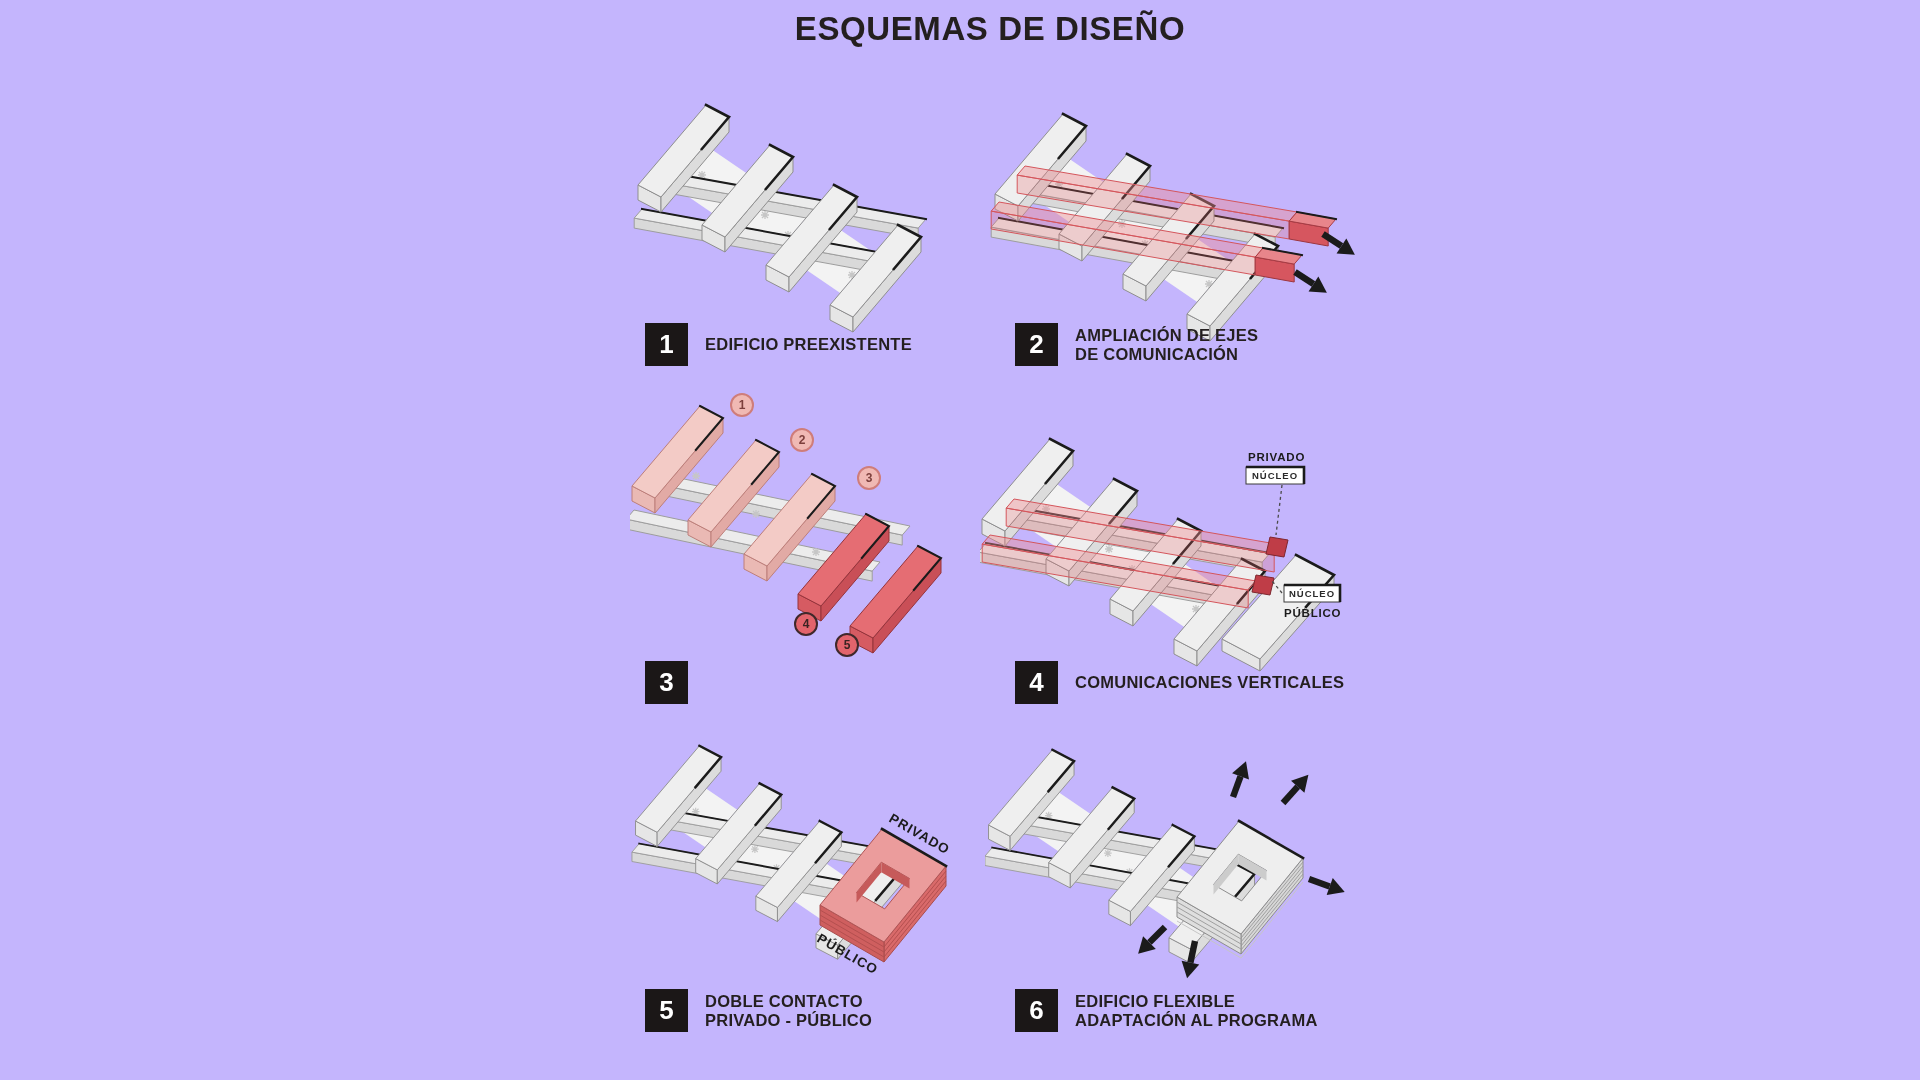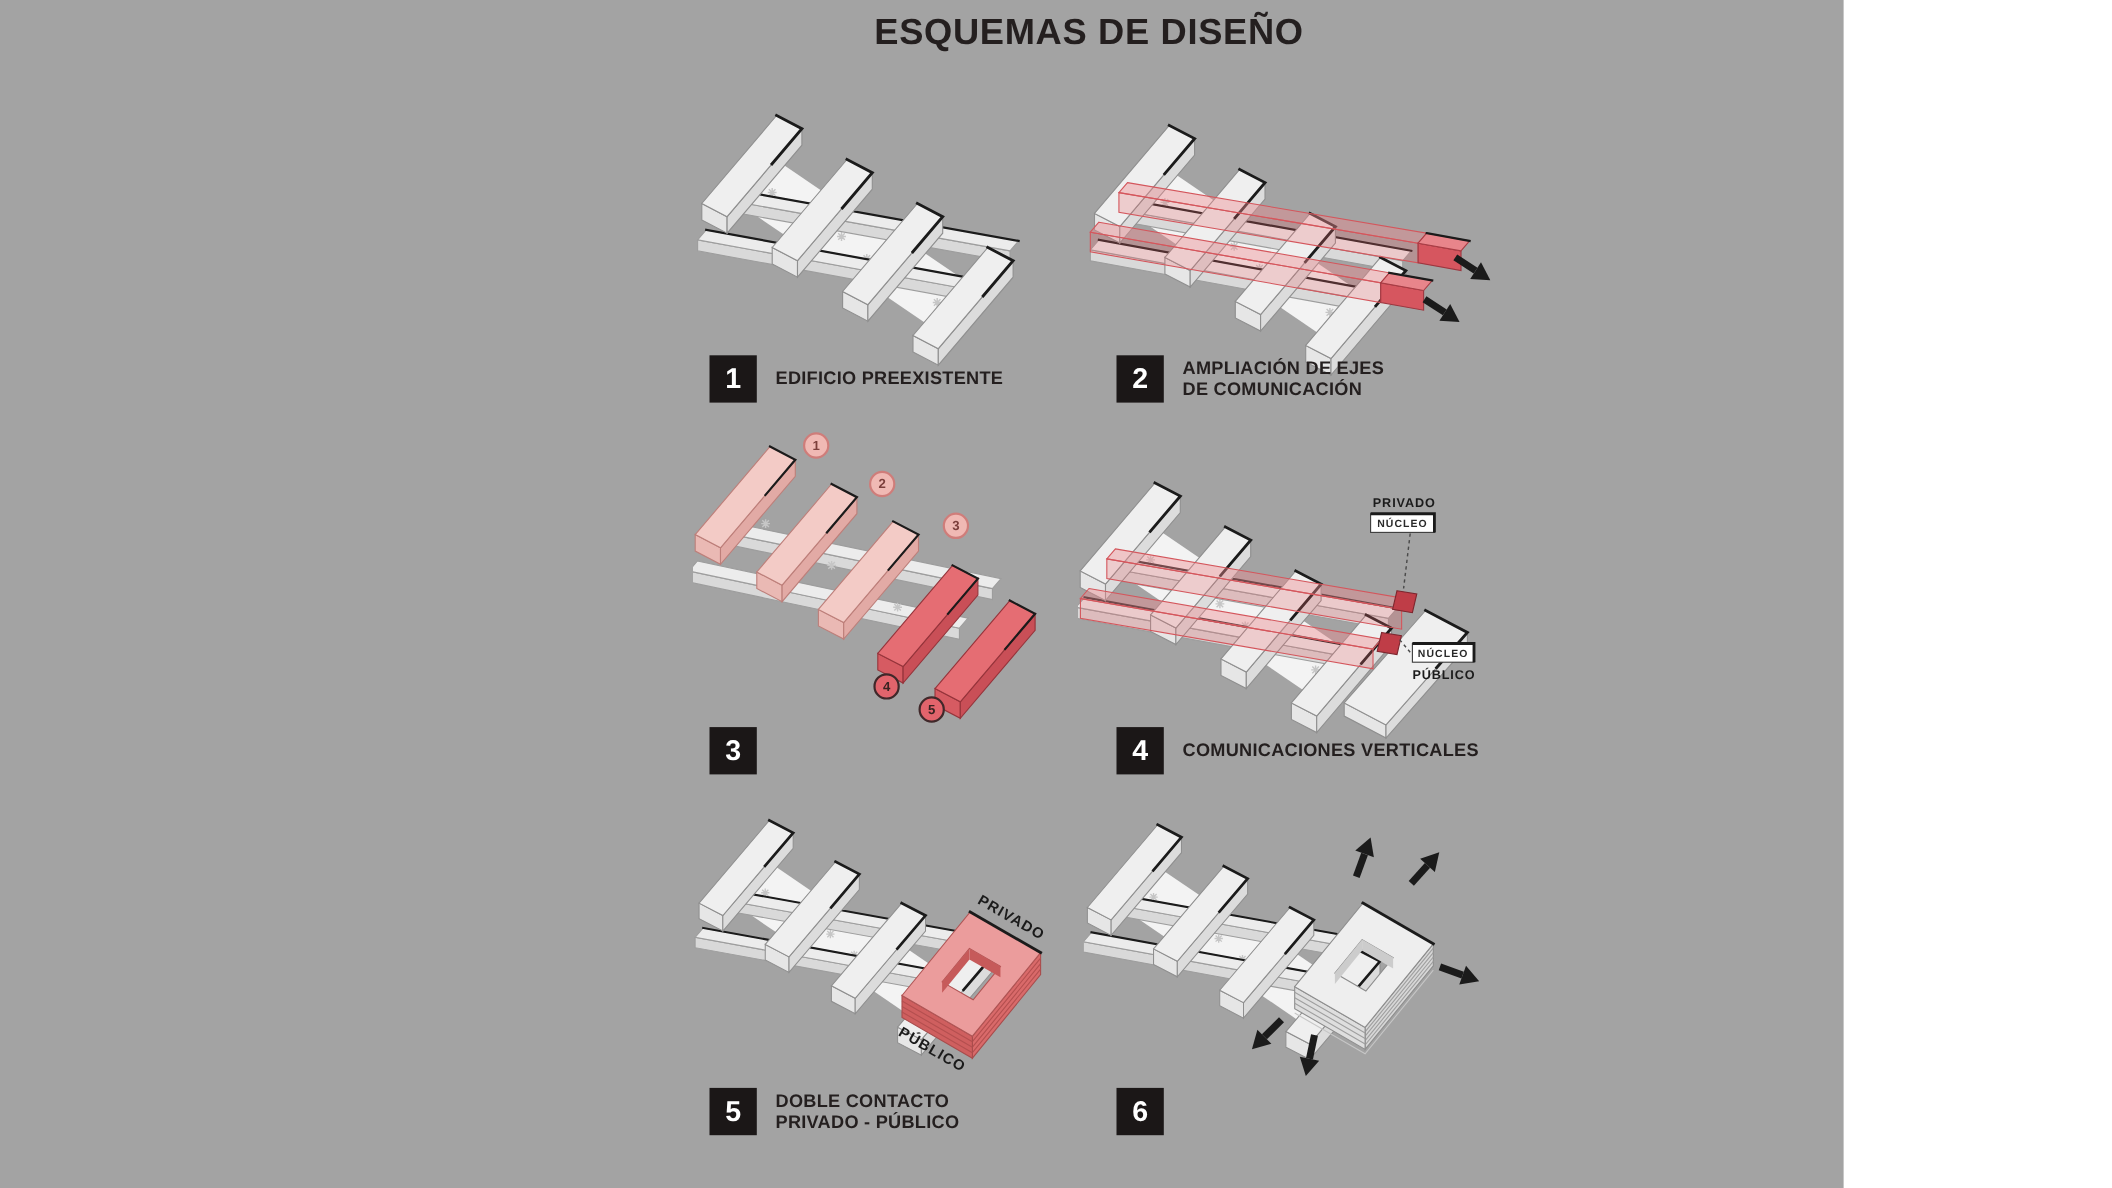--- a/index.html
+++ b/index.html
@@ -1,16 +1,16 @@
 <!DOCTYPE html>
 <html><head>
 <meta charset="utf-8">
 <style>
   html,body{margin:0;padding:0;background:#ffffff;}
-  #stage{position:relative;width:1676px;height:1080px;background:#a3a3a3;overflow:hidden;
+  #stage{position:relative;width:1920px;height:1080px;background:#c4b5fd;overflow:hidden;
          font-family:"Liberation Sans", sans-serif;color:#241f1f;}
   .title{position:absolute;left:990px;top:10px;transform:translateX(-50%);
          font-size:33px;font-weight:bold;letter-spacing:.6px;color:#241f1f;white-space:nowrap;}
   .fig{position:absolute;}
   .cap{position:absolute;display:flex;align-items:center;gap:17px;}
   .badge{width:43px;height:43px;background:#1b1717;color:#ffffff;display:flex;align-items:center;
          justify-content:center;font-size:26px;font-weight:bold;flex:0 0 auto;}
   .cap-text{font-size:16.5px;font-weight:bold;line-height:19px;letter-spacing:.25px;color:#241f1f;
             text-transform:uppercase;white-space:nowrap;}
   
@@ -303,15 +303,19 @@
     <use href="#arr" transform="translate(248,64) rotate(-70)"></use>
     <use href="#arr" transform="translate(298,70) rotate(-48)"></use>
     <use href="#arr" transform="translate(324,146) rotate(20)"></use>
     <use href="#arr" transform="translate(180,194) rotate(135)"></use>
     <use href="#arr" transform="translate(210,208) rotate(102)"></use>
   </svg>
   <div class="cap" style="left:1015px;top:989px">
     <div class="badge">
       <span>6</span>
     </div>
+    <div class="cap-text">
+      <div>EDIFICIO FLEXIBLE</div>
+      <div>ADAPTACIÓN AL PROGRAMA</div>
+    </div>
   </div>
 
 </div>
 
 </body></html>

